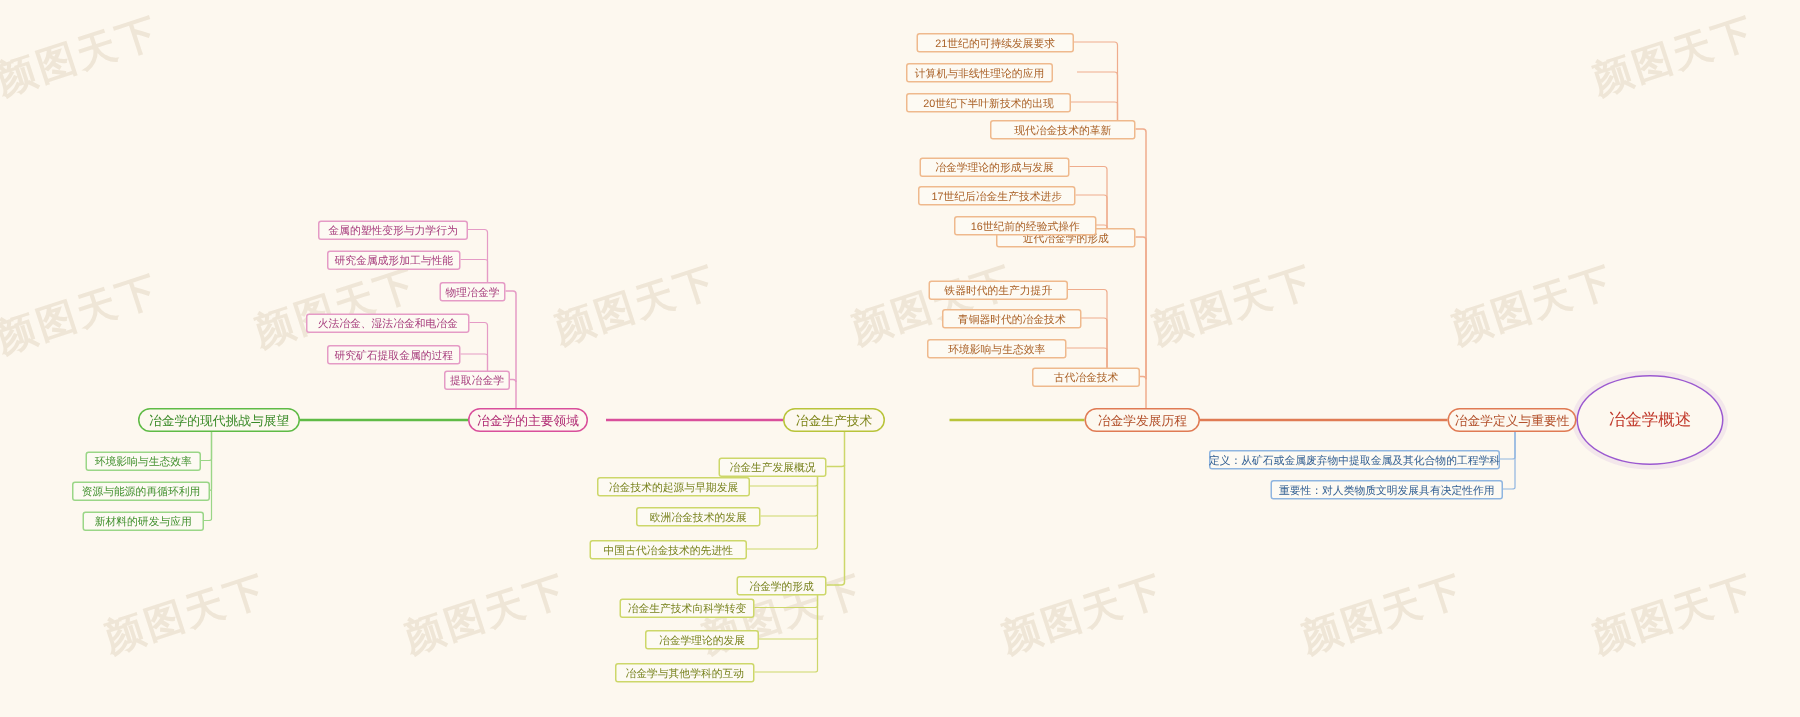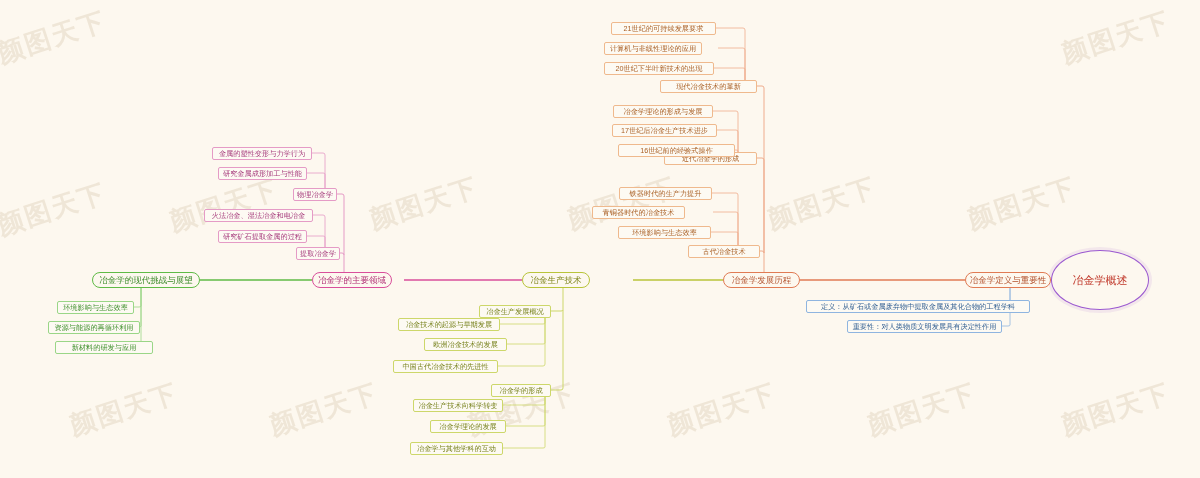--- a/index.html
+++ b/index.html
@@ -160,37 +160,37 @@
   </svg>
 
   <div class="node central" style="left:1051px; top:250px; width:98px; height:60px;">冶金学概述</div>
 
   <div class="node l1 c-salmon" style="left:965px; top:272px; width:86px;">冶金学定义与重要性</div>
   <div class="node l1 c-salmon" style="left:723px; top:272px; width:77px;">冶金学发展历程</div>
   <div class="node l1 c-olive" style="left:522px; top:272px; width:68px;">冶金生产技术</div>
   <div class="node l1 c-pink" style="left:312px; top:272px; width:80px;">冶金学的主要领域</div>
   <div class="node l1 c-green" style="left:92px; top:272px; width:108px;">冶金学的现代挑战与展望</div>
 
-  <div class="node l2 c-blue" style="left:806px; top:300px; width:224px;">定义：从矿石或金属废弃物中提取金属及其化合物的工程学科</div>
+  <div class="node l2 c-blue" style="left:806px; top:300px; width:194px;">定义：从矿石或金属废弃物中提取金属及其化合物的工程学科</div>
   <div class="node l2 c-blue" style="left:847px; top:320px; width:155px;">重要性：对人类物质文明发展具有决定性作用</div>
 
   <div class="node l2 c-orange" style="left:660px; top:80px; width:97px;">现代冶金技术的革新</div>
   <div class="node l2 c-orange" style="left:664px; top:152px; width:93px;">近代冶金学的形成</div>
   <div class="node l2 c-orange" style="left:688px; top:245px; width:72px;">古代冶金技术</div>
 
   <div class="node l2 c-orange" style="left:611px; top:22px; width:105px;">21世纪的可持续发展要求</div>
   <div class="node l2 c-orange" style="left:604px; top:42px; width:98px;">计算机与非线性理论的应用</div>
   <div class="node l2 c-orange" style="left:604px; top:62px; width:110px;">20世纪下半叶新技术的出现</div>
 
   <div class="node l2 c-orange" style="left:613px; top:105px; width:100px;">冶金学理论的形成与发展</div>
   <div class="node l2 c-orange" style="left:612px; top:124px; width:105px;">17世纪后冶金生产技术进步</div>
-  <div class="node l2 c-orange" style="left:618px; top:144px; width:117px;">16世纪前的经验式操作</div>
+  <div class="node l2 c-orange" style="left:636px; top:144px; width:95px;">16世纪前的经验式操作</div>
 
   <div class="node l2 c-orange" style="left:619px; top:187px; width:93px;">铁器时代的生产力提升</div>
-  <div class="node l2 c-orange" style="left:592px; top:206px; width:93px;">青铜器时代的冶金技术</div>
+  <div class="node l2 c-orange" style="left:628px; top:206px; width:93px;">青铜器时代的冶金技术</div>
   <div class="node l2 c-orange" style="left:618px; top:226px; width:93px;">环境影响与生态效率</div>
 
   <div class="node l2 c-olive" style="left:479px; top:305px; width:72px;">冶金生产发展概况</div>
   <div class="node l2 c-olive" style="left:491px; top:384px; width:60px;">冶金学的形成</div>
 
   <div class="node l2 c-olive" style="left:398px; top:318px; width:102px;">冶金技术的起源与早期发展</div>
   <div class="node l2 c-olive" style="left:424px; top:338px; width:83px;">欧洲冶金技术的发展</div>
   <div class="node l2 c-olive" style="left:393px; top:360px; width:105px;">中国古代冶金技术的先进性</div>
 
   <div class="node l2 c-olive" style="left:413px; top:399px; width:90px;">冶金生产技术向科学转变</div>
@@ -201,15 +201,15 @@
   <div class="node l2 c-pink" style="left:296px; top:247px; width:44px;">提取冶金学</div>
 
   <div class="node l2 c-pink" style="left:212px; top:147px; width:100px;">金属的塑性变形与力学行为</div>
   <div class="node l2 c-pink" style="left:218px; top:167px; width:89px;">研究金属成形加工与性能</div>
 
   <div class="node l2 c-pink" style="left:204px; top:209px; width:109px;">火法冶金、湿法冶金和电冶金</div>
   <div class="node l2 c-pink" style="left:218px; top:230px; width:89px;">研究矿石提取金属的过程</div>
 
   <div class="node l2 c-green" style="left:57px; top:301px; width:77px;">环境影响与生态效率</div>
   <div class="node l2 c-green" style="left:48px; top:321px; width:92px;">资源与能源的再循环利用</div>
-  <div class="node l2 c-green" style="left:55px; top:341px; width:98px;">新材料的研发与应用</div>
+  <div class="node l2 c-green" style="left:55px; top:341px; width:81px;">新材料的研发与应用</div>
 
 </div>
 
 </body></html>

